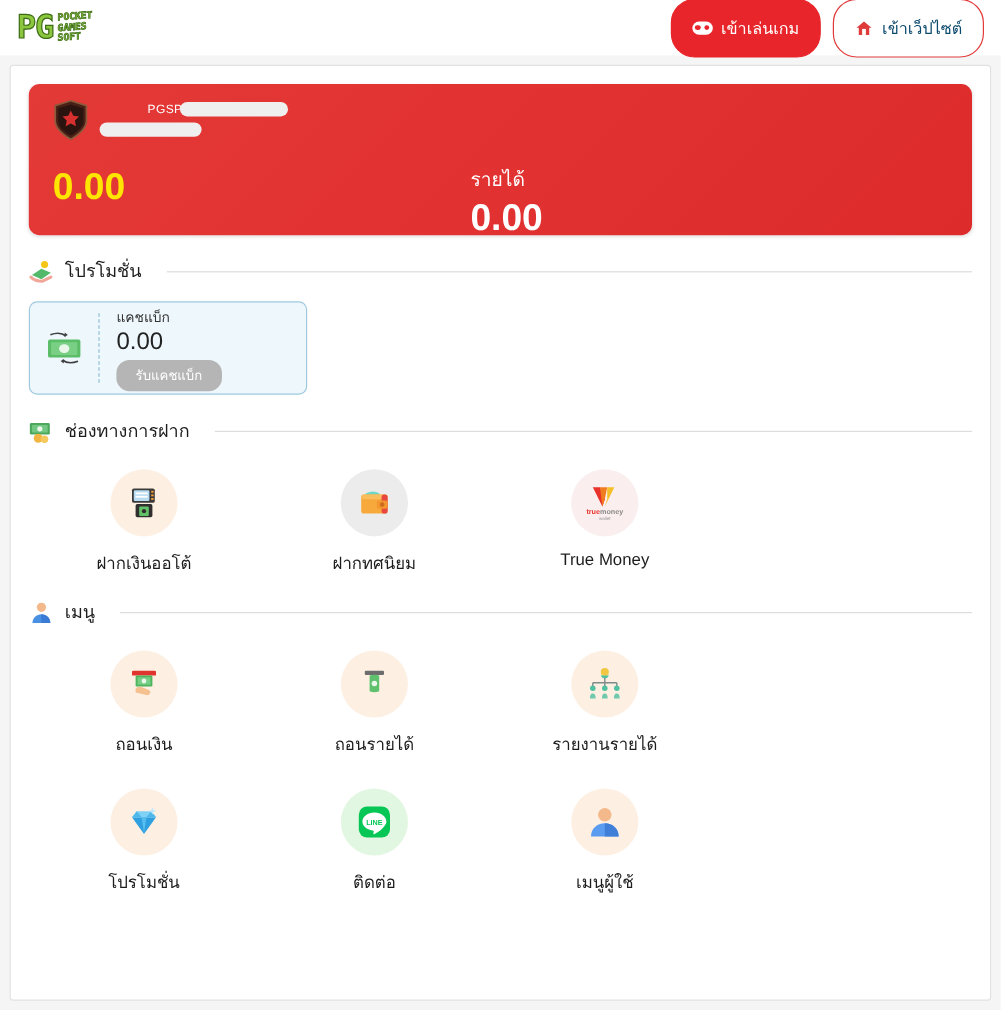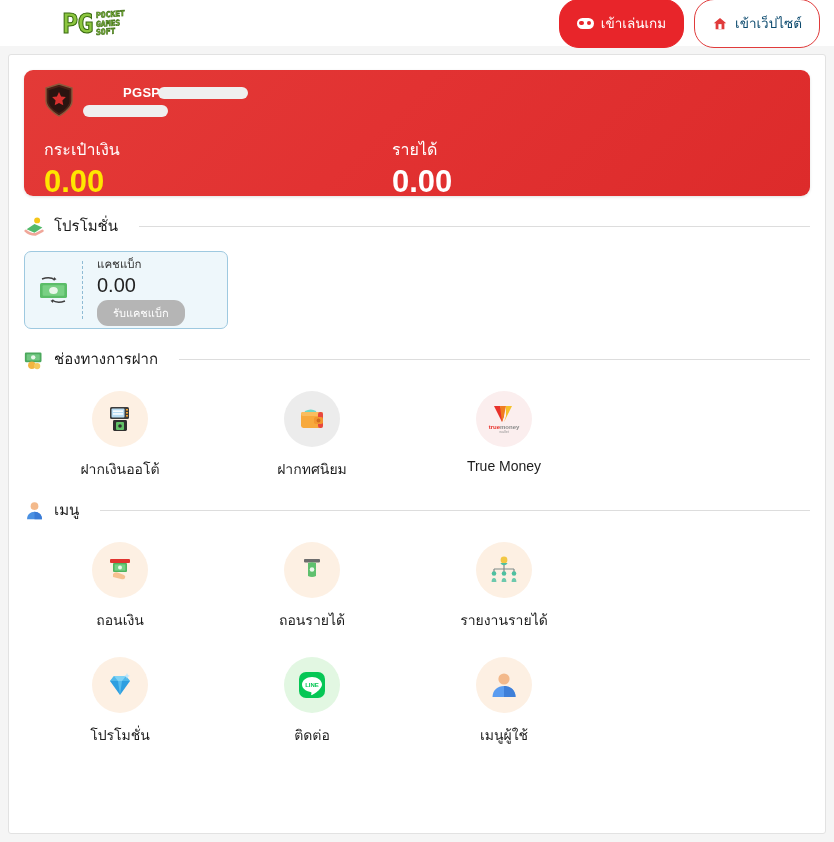--- a/index.html
+++ b/index.html
@@ -10,21 +10,21 @@
     overflow: hidden;
   }
   
   .header {
     height: 46px;
     background: #ffffff;
     display: flex; align-items: center;
     padding: 0 14px 0 14px;
     position: relative;
   }
-  .logo { display: flex; align-items: flex-end; gap: 3px; margin-left: 48px; }
+  .logo { display: flex; align-items: flex-start; gap: 3px; }
   .logo-pg {
     font-family: "DejaVu Sans Mono", monospace;
     font-weight: bold; font-size: 27px; line-height: 1;
     color: #8cc63f;
     -webkit-text-stroke: 1px #3b6b14;
     letter-spacing: -1px;
     text-shadow: 0 0 0 #8cc63f;
   }
   .logo-words {
     display: flex; flex-direction: column;
@@ -62,21 +62,21 @@
     height: 126px; border-radius: 9px; position: relative;
     background: linear-gradient(135deg,#e33a37 0%,#e23232 45%,#dd2b2b 100%);
     padding: 13px 18px 0 20px;
     box-shadow: 0 1px 3px rgba(0,0,0,.12);
     overflow: hidden;
   }
   .user-row { display: flex; align-items: flex-start; gap: 9px; height: 42px; }
   .shield { width: 30px; height: 34px; flex: none; }
   .user-texts { padding-top: 2px; }
   .uline1 { display: flex; align-items: center; }
-  .uname { color: #fff; font-size: 13px; font-weight: bold; letter-spacing: .3px; padding-left: 40px; }
+  .uname { color: #fff; font-size: 10px; font-weight: normal; letter-spacing: .3px; padding-left: 40px; }
   .redact {
     background: #efefef; border-radius: 9px; height: 12px; display: inline-block;
   }
   .redact.r1 { width: 90px; margin-left: -2px; }
   .redact.r2 { width: 85px; height: 12px; margin-top: 5px; margin-left: 0; }
   .bal-cols { display: flex; margin-top: 12px; }
   .bal-col-a { width: 348px; }
   .bal-label { color: #fff; font-size: 16px; margin-bottom: 1px; }
   .bal-value { font-size: 31px; font-weight: bold; line-height: 38px; }
   .val-yellow { color: #ffe600; }
@@ -84,21 +84,21 @@
 
   
   .sec { margin-top: 18px; }
   .sec-head { display: flex; align-items: center; gap: 9px; }
   .sec-ico { width: 21px; height: 21px; flex: none; }
   .sec-title { font-size: 15px; color: #1d1d1d; white-space: nowrap; }
   .sec-rule { flex: 1; height: 1px; background: #dddddd; margin-left: 12px; }
 
   
   .cashback {
-    margin-top: 13px; width: 204px; height: 78px;
+    margin-top: 13px; width: 232px; height: 78px;
     background: #eef7fb; border: 1px solid #9ec9e0; border-radius: 7px;
     display: flex; align-items: center; padding: 0 10px; gap: 10px;
   }
   .cb-ico { width: 37px; height: 30px; flex: none; }
   .cb-div { width: 0; border-left: 1.5px dashed #8fbbd4; height: 58px; }
   .cb-body { padding-left: 4px; }
   .cb-label { font-size: 11.5px; color: #333; }
   .cb-val { font-size: 20px; color: #222; line-height: 24px; }
   .cb-btn {
     margin-top: 3px; display: inline-block;
@@ -165,21 +165,20 @@
         <div class="uline1">
           <span class="uname">PGSP</span>
           <span class="redact r1"></span>
         </div>
         <span class="redact r2"></span>
       </div>
     </div>
 
     <div class="bal-cols">
       <div class="bal-col-a">
-        <div class="bal-label">กระเป๋าเงิน</div>
         <div class="bal-value val-yellow">0.00</div>
       </div>
       <div>
         <div class="bal-label">รายได้</div>
         <div class="bal-value val-white">0.00</div>
       </div>
     </div>
   </div>
 
   <div class="sec">

